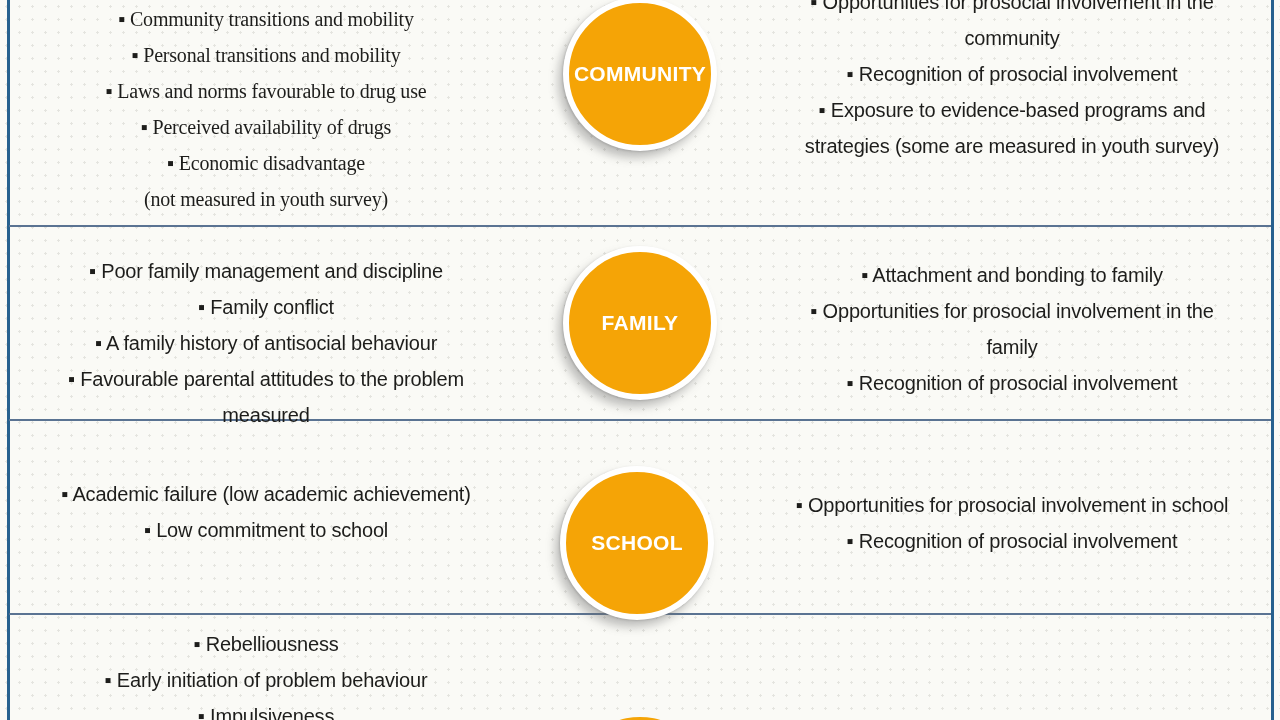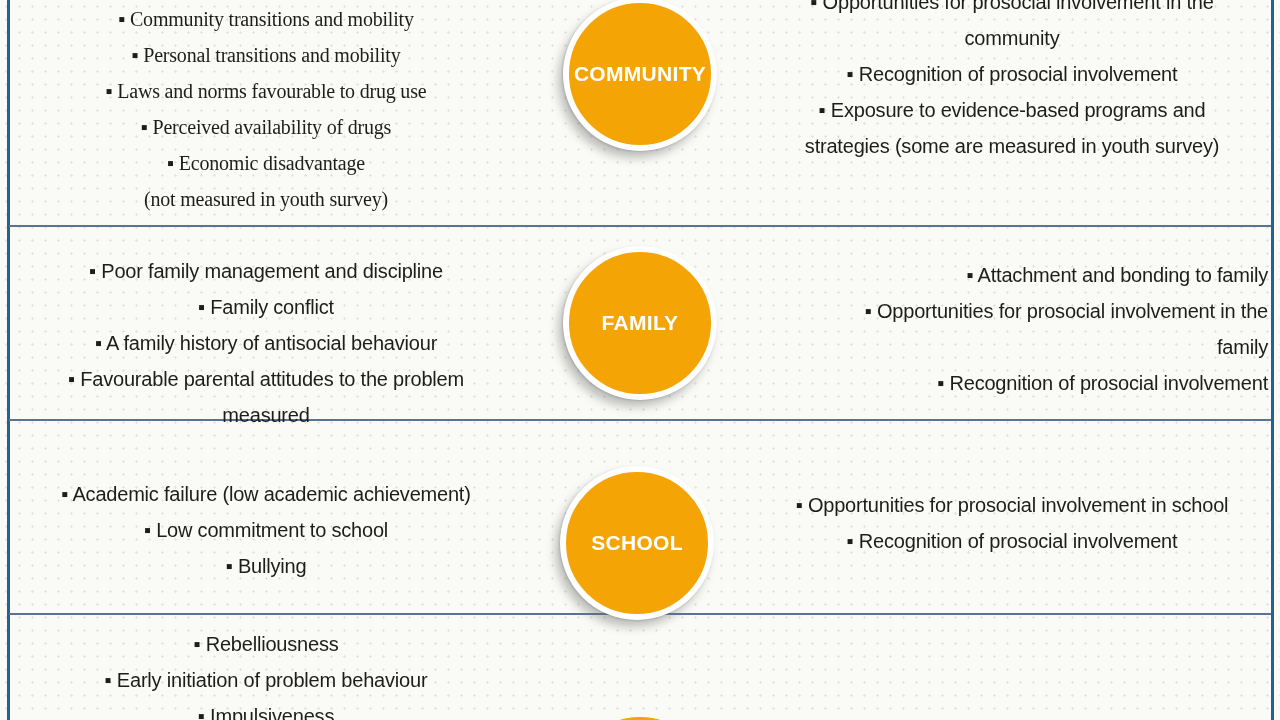--- a/index.html
+++ b/index.html
@@ -66,21 +66,21 @@
     top: 717px;
     width: 142px;
     height: 142px;
     border: none;
     box-shadow: none;
   }
   
   .r1-left  { top: 1px; font-family: Liberation Serif, serif; }
   .r1-right { top: -16px; }
   .r2-left  { top: 237px; margin-top: 16px; }
-  .r2-right { top: 257px; text-align: right; }
+  .r2-right { top: 257px; }
   .r3-left  { top: 476px; }
   .r3-right { top: 487px; }
   .r4-left  { top: 626px; }
 </style>
 </head>
 <body>
 
 <div class="canvas">
 
   <div class="vline left"></div>
@@ -127,21 +127,20 @@
         <div class="line">▪ Opportunities for prosocial involvement in the</div>
         <div class="line">family</div>
         <div class="line">▪ Recognition of prosocial involvement</div>
       </div>
   </section>
 
   <section>
     <div class="col left-col r3-left">
         <div class="line">▪ Academic failure (low academic achievement)</div>
         <div class="line">▪ Low commitment to school</div>
-        <div class="line">▪ Bullying</div>
       </div>
     <div class="circle school">
       <span class="label">SCHOOL</span>
     </div>
     <div class="col right-col r3-right">
         <div class="line">▪ Opportunities for prosocial involvement in school</div>
         <div class="line">▪ Recognition of prosocial involvement</div>
       </div>
   </section>
 

